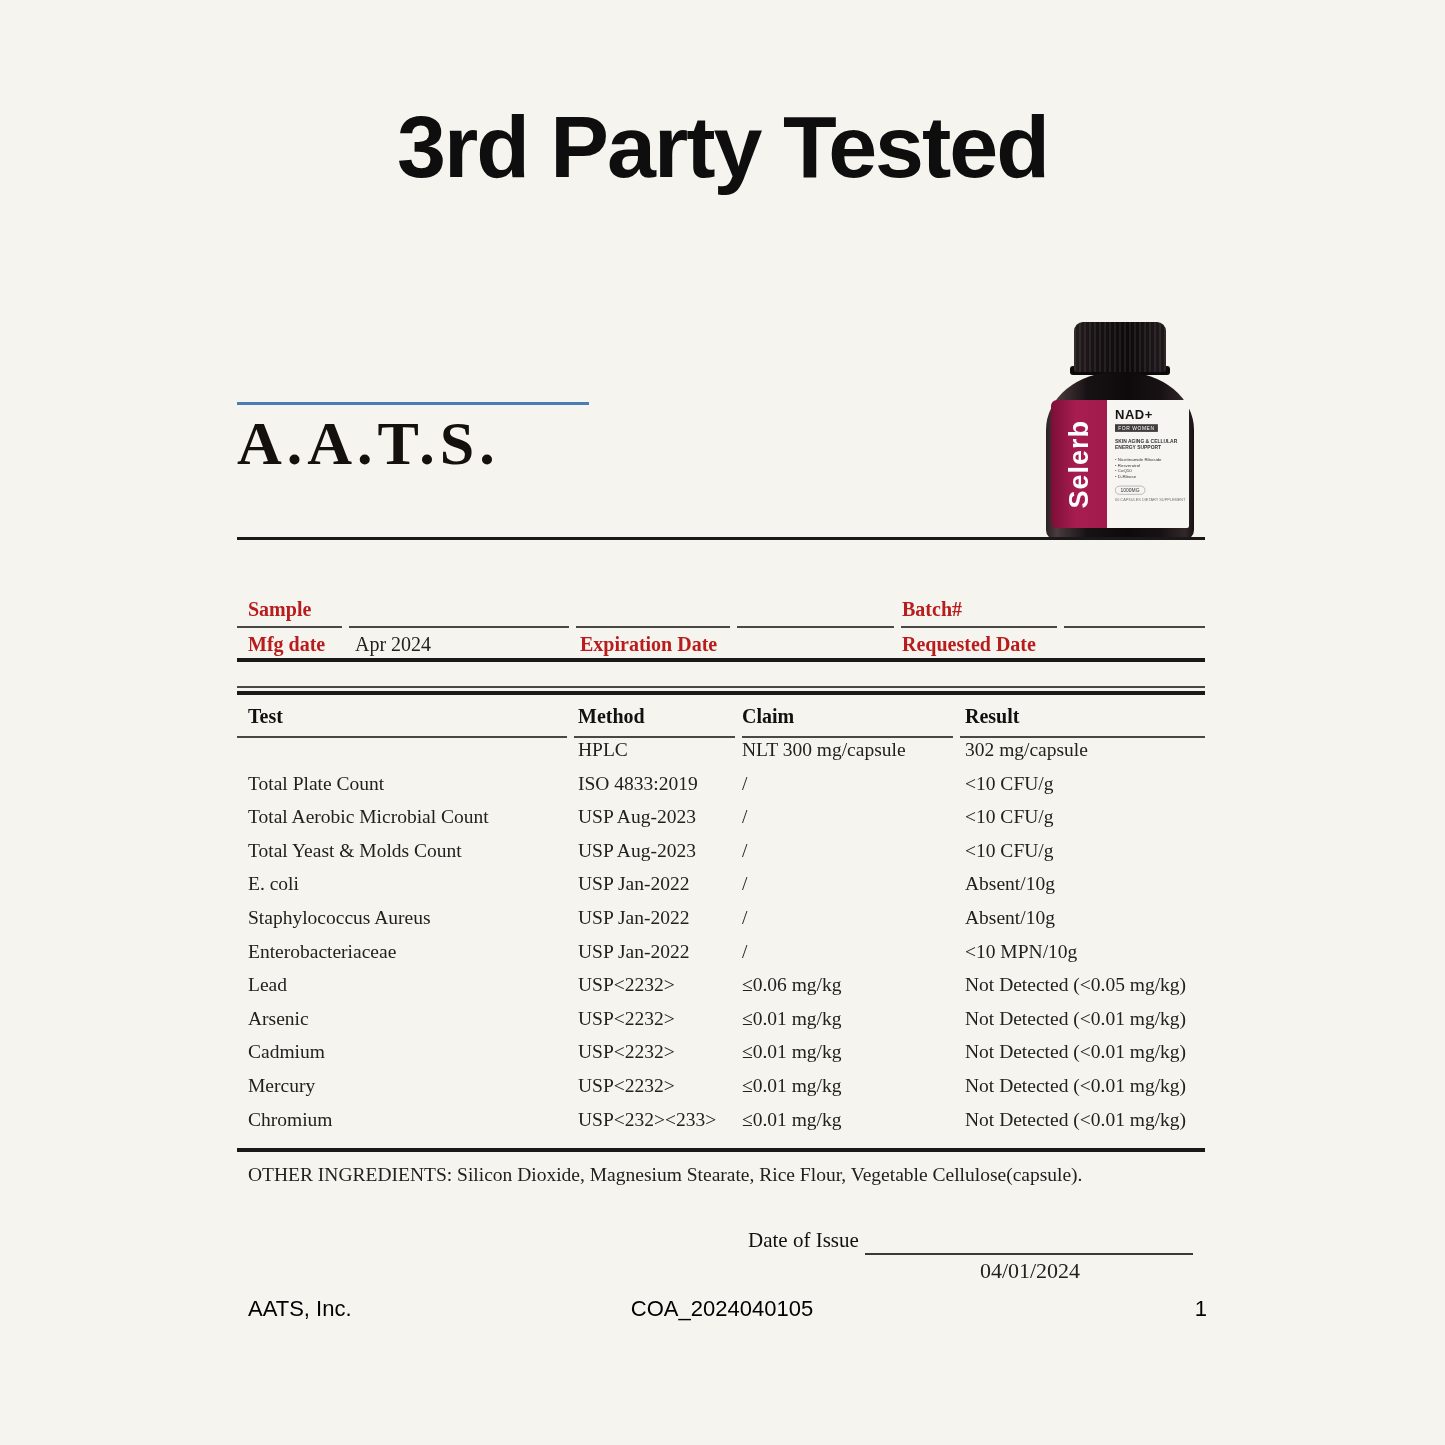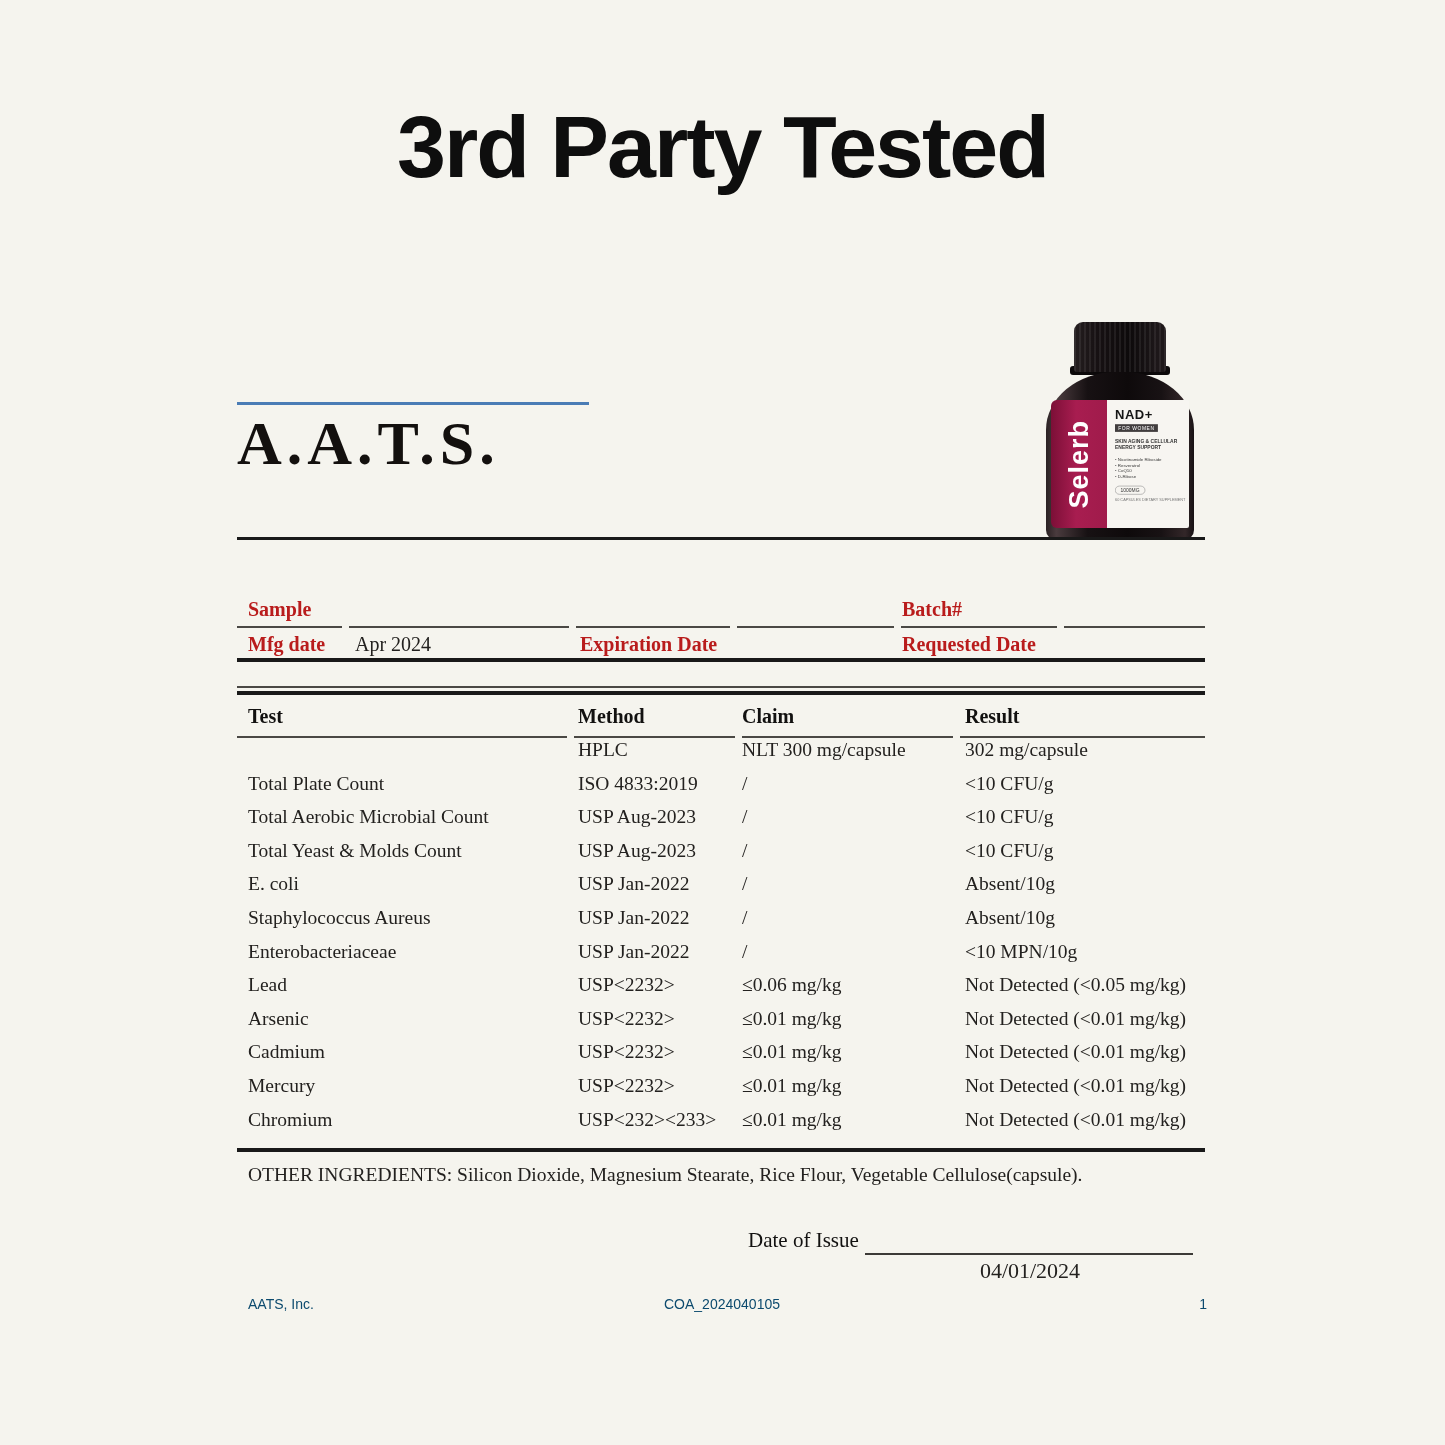--- a/index.html
+++ b/index.html
@@ -58,21 +58,21 @@
   .c-claim{left:505px;}
   .c-result{left:728px;}
 
   .other-ing{position:absolute;left:248px;top:1164px;width:960px;font-size:19.5px;color:#23211f;}
 
   .issue-label{position:absolute;left:748px;top:1228px;font-weight:400;font-size:21px;color:#121110;}
   .issue-line{position:absolute;left:865px;top:1253px;width:328px;height:1.5px;background:#3c3a37;}
   .issue-value{position:absolute;left:875px;top:1226px;width:310px;text-align:center;font-size:22px;color:#23211f;margin-top:32px;}
 
   .footer{position:absolute;left:237px;top:1296px;width:970px;height:24px;
-    font-family:"Liberation Sans", sans-serif;font-size:14px;color:#0c4a6e;}
+    font-family:"Liberation Sans", sans-serif;font-size:22px;color:#000000;}
   .footer .f-left{position:absolute;left:11px;}
   .footer .f-center{position:absolute;left:0;width:970px;text-align:center;}
   .footer .f-right{position:absolute;right:0;}
 
   
   .bottle{position:absolute;left:1046px;top:320px;width:148px;height:220px;}
   .cap{
     position:absolute;left:28px;top:2px;width:92px;height:50px;
     background:
       repeating-linear-gradient(90deg, rgba(255,255,255,.07) 0 2px, rgba(0,0,0,0) 2px 5px),

